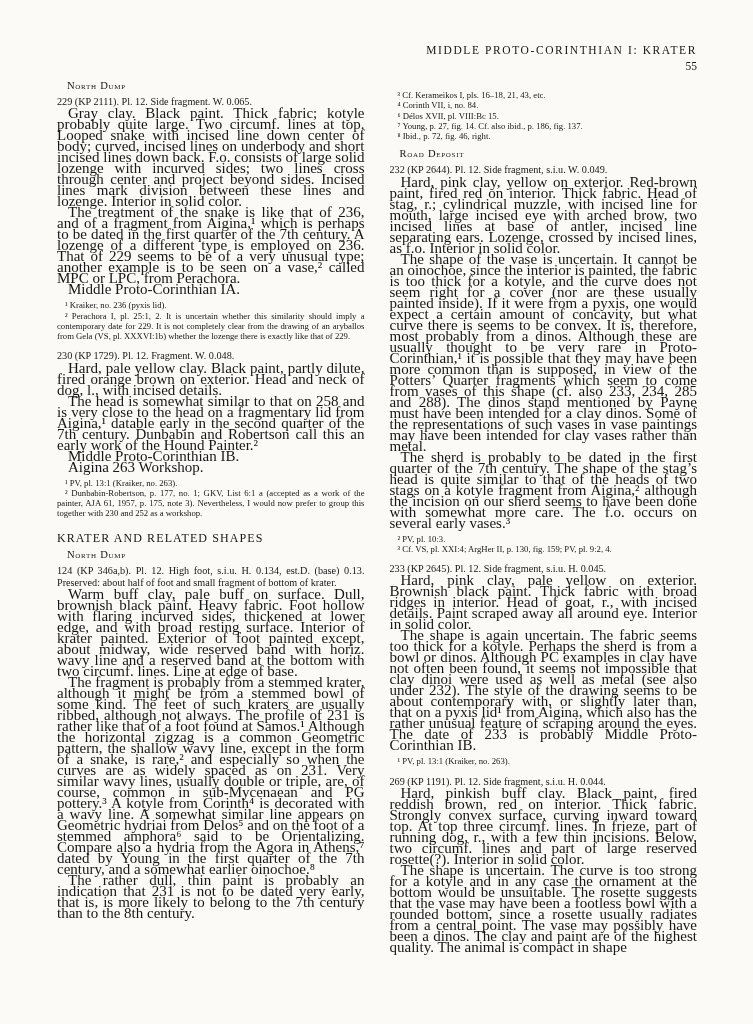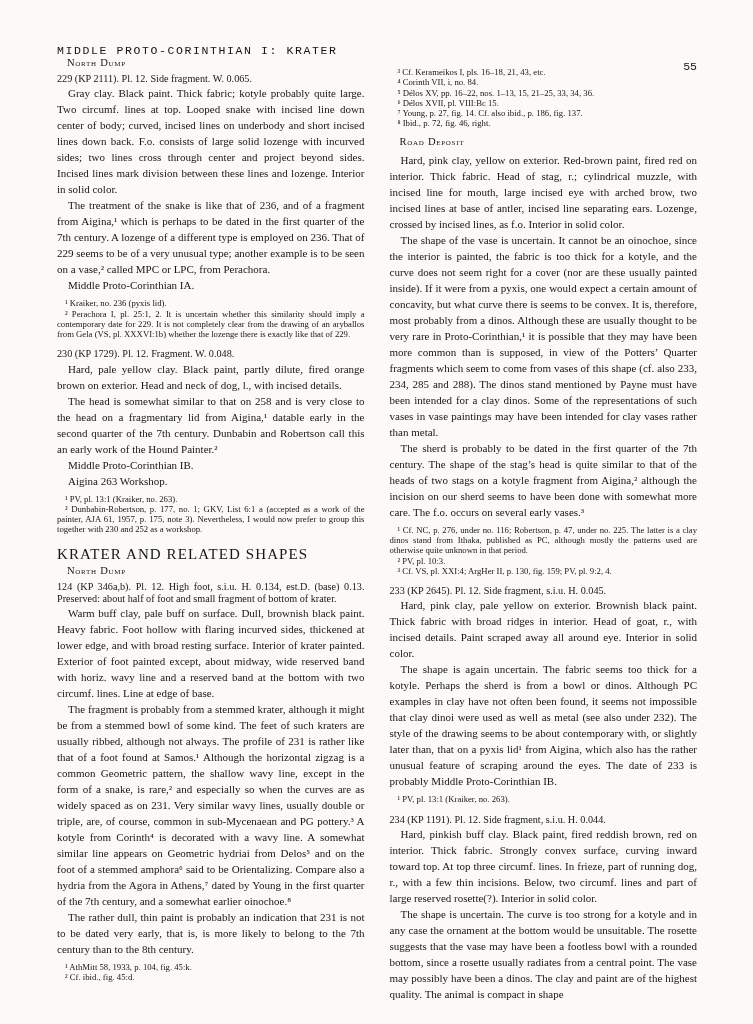--- a/index.html
+++ b/index.html
@@ -11,63 +11,63 @@
     -webkit-font-smoothing: antialiased;
   }
   .page {
     width: 753px; height: 1024px;
     padding: 44px 56px 36px 57px;
     overflow: hidden;
     position: relative;
   }
   .page-header {
     position: relative;
-    text-align: left;
+    text-align: right;
     font-size: 11.5px;
     letter-spacing: 1.6px;
+    margin-bottom: 24px;
     white-space: nowrap;
-    font-family: Liberation Mono, monospace;
   }
   .page-number {
     position: absolute;
     right: 0; top: 16px;
     letter-spacing: 0;
     font-size: 11.5px;
   }
   .columns { display: flex; gap: 25px; align-items: flex-start; }
   .col { width: 307.5px; flex: 0 0 307.5px; }
 
   .subhead {
     font-variant: small-caps;
     font-weight: normal;
     font-size: 10.6px;
     letter-spacing: 0.7px;
     margin: 0 0 4px 10px;
     line-height: 12px;
   }
   .section-title {
     font-weight: normal;
-    font-size: 15px;
+    font-size: 12px;
     letter-spacing: 1.1px;
     margin: 13px 0 5px 0;
     line-height: 12px;
   }
   .entry { margin-top: 9px; }
   .subhead + .entry { margin-top: 2px; }
 
   .entry-head {
     font-size: 10.2px;
     line-height: 12.2px;
     text-align: justify;
   }
   .entry-head b { font-weight: normal; }
 
   .para {
-    font-size: 11px;
-    line-height: 16px;
+    font-size: 15px;
+    line-height: 11px;
     text-align: justify;
     text-indent: 11px;
   }
   .footnotes { margin-top: 5px; }
   .footnotes-cont { margin-top: 10px; }
   .footnote {
     font-size: 8.7px;
     line-height: 10.3px;
     text-align: justify;
     text-indent: 8px;
@@ -120,67 +120,62 @@
       <h2 class="section-title">KRATER AND RELATED SHAPES</h2>
       <h3 class="subhead">North Dump</h3>
 
       <article class="entry">
         <p class="entry-head"><b>124</b><span> (KP 346a,b). Pl. 12. High foot, s.i.u. H. 0.134, est.D. (base) 0.13. Preserved: about half of foot and small fragment of bottom of krater.</span></p>
         <div class="paras">
             <p class="para">Warm buff clay, pale buff on surface. Dull, brownish black paint. Heavy fabric. Foot hollow with flaring incurved sides, thickened at lower edge, and with broad resting surface. Interior of krater painted. Exterior of foot painted except, about midway, wide reserved band with horiz. wavy line and a reserved band at the bottom with two circumf. lines. Line at edge of base.</p>
             <p class="para">The fragment is probably from a stemmed krater, although it might be from a stemmed bowl of some kind. The feet of such kraters are usually ribbed, although not always. The profile of 231 is rather like that of a foot found at Samos.¹ Although the horizontal zigzag is a common Geometric pattern, the shallow wavy line, except in the form of a snake, is rare,² and especially so when the curves are as widely spaced as on 231. Very similar wavy lines, usually double or triple, are, of course, common in sub-Mycenaean and PG pottery.³ A kotyle from Corinth⁴ is decorated with a wavy line. A somewhat similar line appears on Geometric hydriai from Delos⁵ and on the foot of a stemmed amphora⁶ said to be Orientalizing. Compare also a hydria from the Agora in Athens,⁷ dated by Young in the first quarter of the 7th century, and a somewhat earlier oinochoe.⁸</p>
             <p class="para">The rather dull, thin paint is probably an indication that 231 is not to be dated very early, that is, is more likely to belong to the 7th century than to the 8th century.</p>
           </div>
-        <div class="footnotes">
-            <p class="footnote">¹ AthMitt 58, 1933, p. 104, fig. 45:k.</p>
-            <p class="footnote">² Cf. ibid., fig. 45:d.</p>
-          </div>
       </article>
 
     </section>
 
     <section class="col">
 
       <div class="footnotes footnotes-cont">
           <p class="footnote">³ Cf. Kerameikos I, pls. 16–18, 21, 43, etc.</p>
           <p class="footnote">⁴ Corinth VII, i, no. 84.</p>
-          <p class="footnote">⁵ Délos XV, pp. 16–22, nos. 1–13, 15, 21–25, 33, 34, 36.</p>
           <p class="footnote">⁶ Délos XVII, pl. VIII:Bc 15.</p>
           <p class="footnote">⁷ Young, p. 27, fig. 14. Cf. also ibid., p. 186, fig. 137.</p>
           <p class="footnote">⁸ Ibid., p. 72, fig. 46, right.</p>
         </div>
 
       <h3 class="subhead right-subhead-gap">Road Deposit</h3>
 
       <article class="entry">
+        <p class="entry-head"><b>232</b><span> (KP 2644). Pl. 12. Side fragment, s.i.u. W. 0.049.</span></p>
         <div class="paras">
             <p class="para">Hard, pink clay, yellow on exterior. Red-brown paint, fired red on interior. Thick fabric. Head of stag, r.; cylindrical muzzle, with incised line for mouth, large incised eye with arched brow, two incised lines at base of antler, incised line separating ears. Lozenge, crossed by incised lines, as f.o. Interior in solid color.</p>
             <p class="para">The shape of the vase is uncertain. It cannot be an oinochoe, since the interior is painted, the fabric is too thick for a kotyle, and the curve does not seem right for a cover (nor are these usually painted inside). If it were from a pyxis, one would expect a certain amount of concavity, but what curve there is seems to be convex. It is, therefore, most probably from a dinos. Although these are usually thought to be very rare in Proto-Corinthian,¹ it is possible that they may have been more common than is supposed, in view of the Potters’ Quarter fragments which seem to come from vases of this shape (cf. also 233, 234, 285 and 288). The dinos stand mentioned by Payne must have been intended for a clay dinos. Some of the representations of such vases in vase paintings may have been intended for clay vases rather than metal.</p>
             <p class="para">The sherd is probably to be dated in the first quarter of the 7th century. The shape of the stag’s head is quite similar to that of the heads of two stags on a kotyle fragment from Aigina,² although the incision on our sherd seems to have been done with somewhat more care. The f.o. occurs on several early vases.³</p>
           </div>
         <div class="footnotes">
-            <p class="footnote">¹ Cf. NC, p. 276, under no. 116; Robertson, p. 47, under no. 225. The latter is a clay dinos stand from Ithaka, published as PC, although mostly the patterns used are otherwise quite unknown in that period.</p>
             <p class="footnote">² PV, pl. 10:3.</p>
             <p class="footnote">³ Cf. VS, pl. XXI:4; ArgHer II, p. 130, fig. 159; PV, pl. 9:2, 4.</p>
           </div>
       </article>
 
       <article class="entry">
         <p class="entry-head"><b>233</b><span> (KP 2645). Pl. 12. Side fragment, s.i.u. H. 0.045.</span></p>
         <div class="paras">
             <p class="para">Hard, pink clay, pale yellow on exterior. Brownish black paint. Thick fabric with broad ridges in interior. Head of goat, r., with incised details. Paint scraped away all around eye. Interior in solid color.</p>
             <p class="para">The shape is again uncertain. The fabric seems too thick for a kotyle. Perhaps the sherd is from a bowl or dinos. Although PC examples in clay have not often been found, it seems not impossible that clay dinoi were used as well as metal (see also under 232). The style of the drawing seems to be about contemporary with, or slightly later than, that on a pyxis lid¹ from Aigina, which also has the rather unusual feature of scraping around the eyes. The date of 233 is probably Middle Proto-Corinthian IB.</p>
           </div>
         <div class="footnotes">
             <p class="footnote">¹ PV, pl. 13:1 (Kraiker, no. 263).</p>
           </div>
       </article>
 
       <article class="entry">
-        <p class="entry-head"><b>234</b><span> (KP 1191). Pl. 12. Side fragment, s.i.u. H. 0.044.</span></p>
+        <p class="entry-head"><b>269</b><span> (KP 1191). Pl. 12. Side fragment, s.i.u. H. 0.044.</span></p>
         <div class="paras">
             <p class="para">Hard, pinkish buff clay. Black paint, fired reddish brown, red on interior. Thick fabric. Strongly convex surface, curving inward toward top. At top three circumf. lines. In frieze, part of running dog, r., with a few thin incisions. Below, two circumf. lines and part of large reserved rosette(?). Interior in solid color.</p>
             <p class="para">The shape is uncertain. The curve is too strong for a kotyle and in any case the ornament at the bottom would be unsuitable. The rosette suggests that the vase may have been a footless bowl with a rounded bottom, since a rosette usually radiates from a central point. The vase may possibly have been a dinos. The clay and paint are of the highest quality. The animal is compact in shape</p>
           </div>
       </article>
 
     </section>
 
   </div>
 </div>

